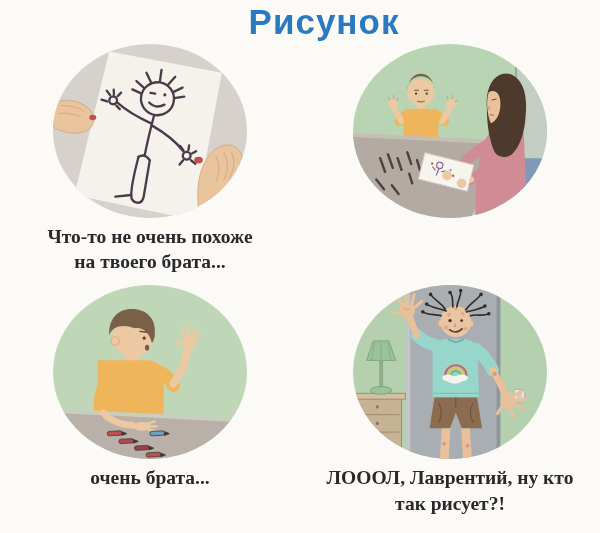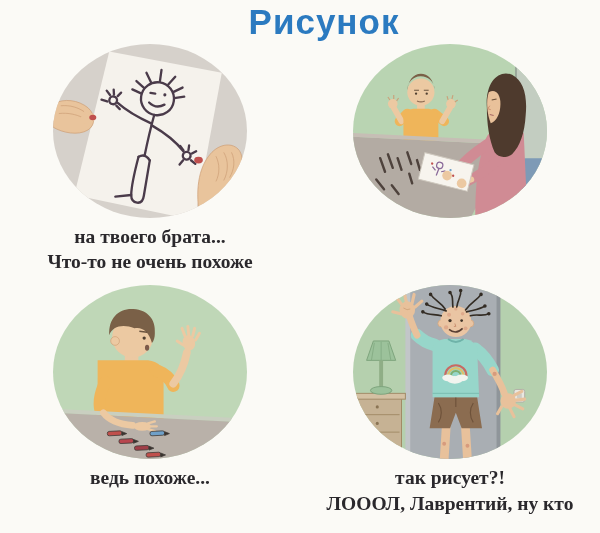--- a/index.html
+++ b/index.html
@@ -52,22 +52,22 @@
             <ellipse cx="41" cy="76" rx="3.6" ry="2.8" fill="#c0504e"></ellipse>
           </g>
           <g>
             <path d="M152,182 C146,152 150,128 162,114 C172,102 186,102 192,110 C198,119 194,131 184,141 C174,152 168,166 166,182 Z" fill="#e9c49c" stroke="#cfa27a" stroke-width="0.8"></path>
             <path d="M168,116 C172,124 172,134 168,142 M176,112 C181,120 181,132 176,141 M184,112 C188,120 187,130 182,138" stroke="#cfa27a" stroke-width="0.8" fill="none"></path>
             <ellipse cx="150" cy="120" rx="4.5" ry="3.5" fill="#c0504e"></ellipse>
           </g>
         </svg>
       </div>
       <div class="caption">
+        <div>Что-то не очень похоже</div>
         <div>на твоего брата...</div>
-        <div>Что-то не очень похоже</div>
       </div>
     </div>
 
     <div class="panel">
       <div class="circle" role="img" aria-label="Mother holding the drawing while talking to her son across a table with crayons">
         <svg viewBox="0 0 200 180" preserveAspectRatio="xMidYMid slice">
           <rect width="200" height="180" fill="#b9d4b2"></rect>
           <rect x="168" y="0" width="32" height="180" fill="#c3cdc1"></rect>
           <rect x="167" y="0" width="2" height="180" fill="#9aa79a"></rect>
           <rect x="174" y="118" width="26" height="62" rx="4" fill="#7e9ab6"></rect>
@@ -162,21 +162,21 @@
             <rect x="68" y="159" width="15" height="4.5" rx="2" fill="#b8474f" transform="rotate(-3 75 161)"></rect>
             <polygon points="83,159.5 88,161.5 83,163.5" fill="#3a332e"></polygon>
             <rect x="84" y="166" width="15" height="4.5" rx="2" fill="#a03f48" transform="rotate(-3 91 168)"></rect>
             <polygon points="99,166.5 104,168.5 99,170.5" fill="#3a332e"></polygon>
             <rect x="96" y="173" width="15" height="4.5" rx="2" fill="#c0504c" transform="rotate(-3 103 175)"></rect>
             <polygon points="111,173.5 116,175.5 111,177.5" fill="#3a332e"></polygon>
           </g>
         </svg>
       </div>
       <div class="caption">
-        <div>ведь похоже...</div>
+        <div>очень брата...</div>
       </div>
     </div>
 
     <div class="panel">
       <div class="circle" role="img" aria-label="A man who looks exactly like the stick-figure drawing standing by the door">
         <svg viewBox="0 0 200 180" preserveAspectRatio="xMidYMid slice">
           <rect width="200" height="180" fill="#b5d0ae"></rect>
           <g>
             <rect x="58" y="0" width="92" height="180" fill="#a9aeb3"></rect>
             <rect x="54" y="0" width="5" height="180" fill="#c2c6c9"></rect>
@@ -251,19 +251,19 @@
                 <circle cx="76" cy="20" r="1" fill="#332c24"></circle>
               <circle cx="132" cy="10" r="1" fill="#332c24"></circle>
                 <circle cx="136" cy="22" r="1" fill="#332c24"></circle>
               <circle cx="72" cy="28" r="1" fill="#332c24"></circle>
                 <circle cx="140" cy="30" r="1" fill="#332c24"></circle>
             </g>
           </g>
         </svg>
       </div>
       <div class="caption">
+        <div>ЛОООЛ, Лаврентий, ну кто</div>
         <div>так рисует?!</div>
-        <div>ЛОООЛ, Лаврентий, ну кто</div>
       </div>
     </div>
 
   </div>
 </div>
 
 </body></html>

